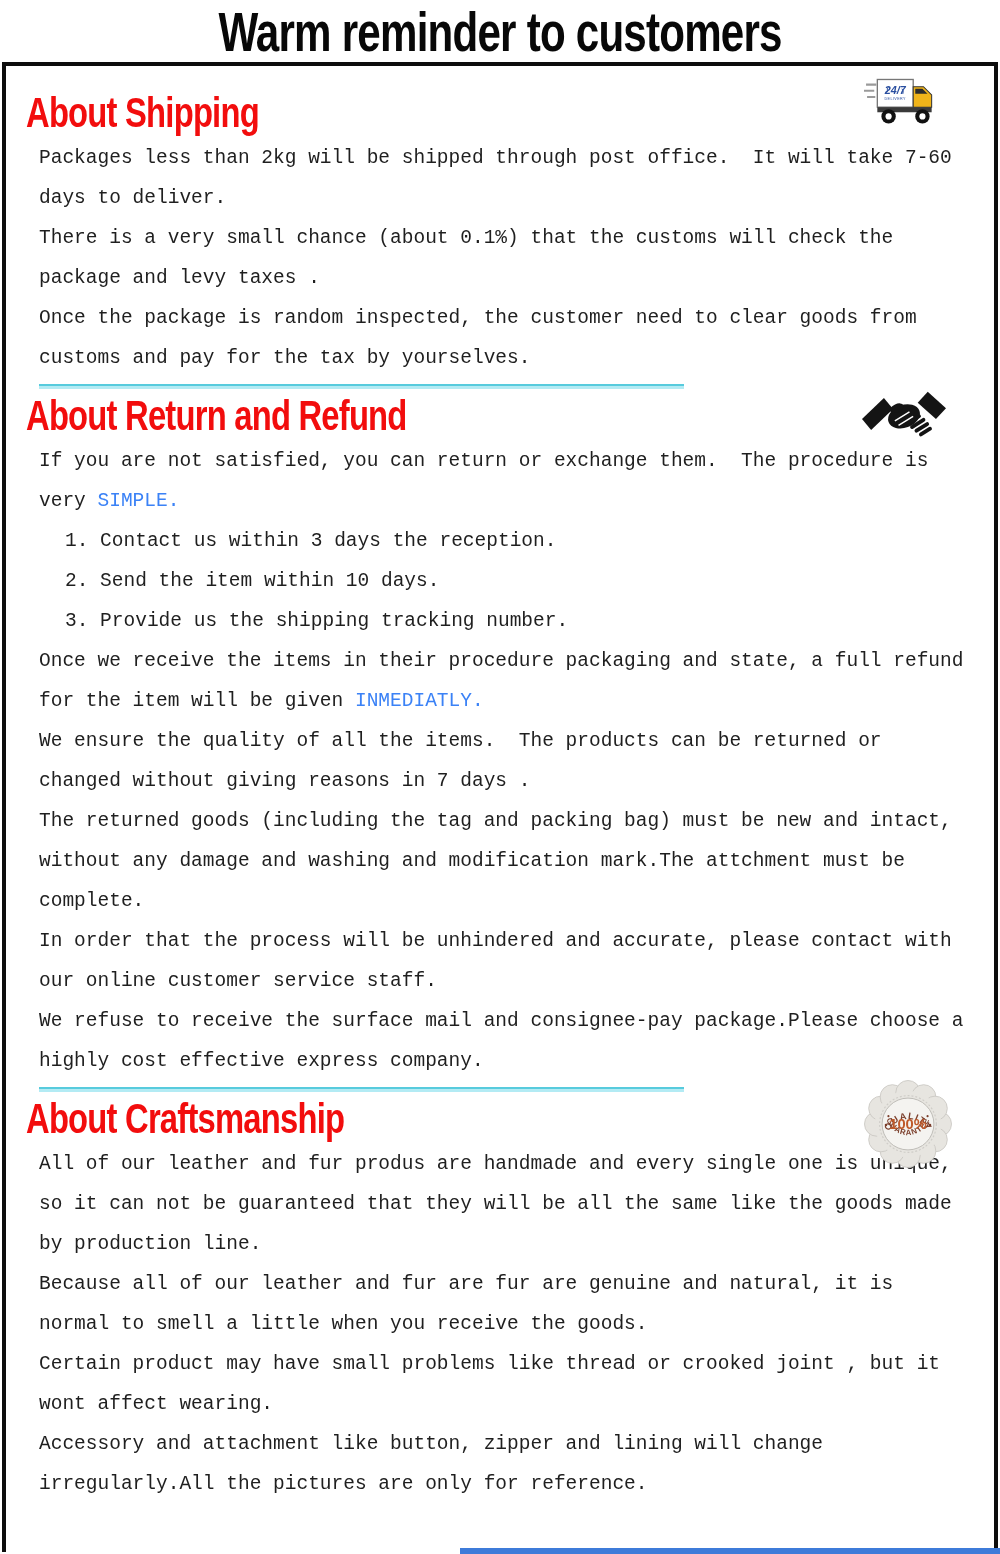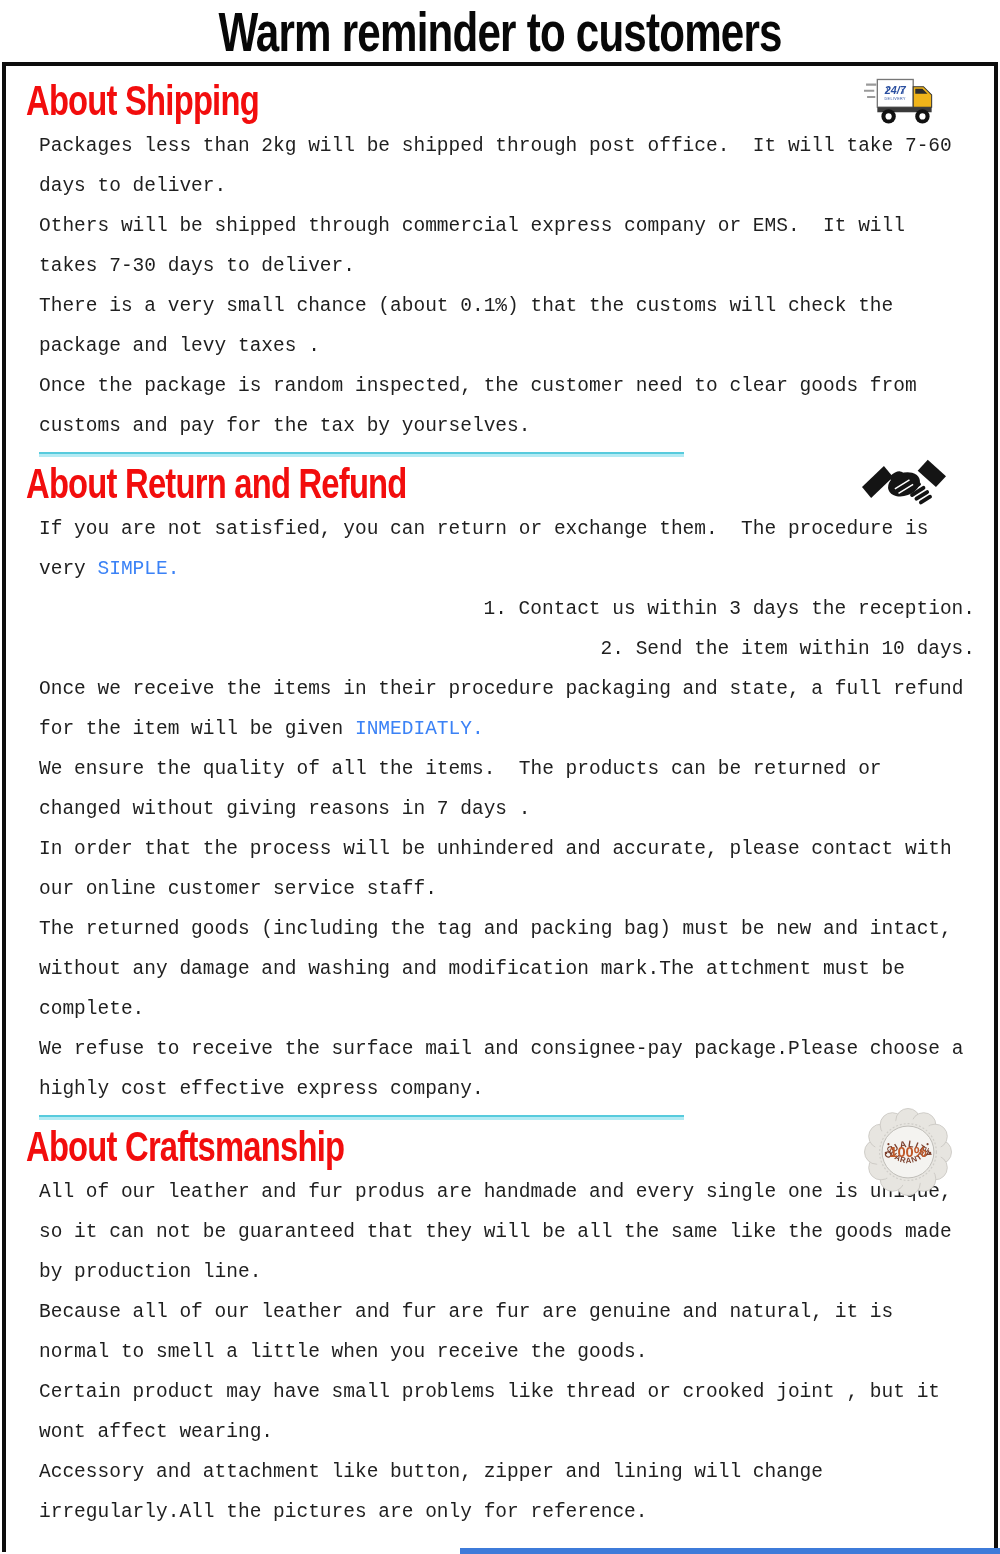--- a/index.html
+++ b/index.html
@@ -11,35 +11,35 @@
   .page-title{
     text-align:center;height:62px;line-height:60px;
     font-family:"Liberation Sans","DejaVu Sans",sans-serif;
     font-weight:800;font-size:54px;color:#080808;white-space:nowrap;
   }
   .page-title .squeeze{display:inline-block;transform:scale(.78,1.04);transform-origin:center top;letter-spacing:-1px;}
   .frame{
     margin:0 2px;border:4px solid #0d0d0d;border-bottom:none;
     min-height:1486px;position:relative;background:#fff;
   }
-  .heading-row{position:relative;padding:12px 0 0 20px;}
+  .heading-row{position:relative;padding:24px 0 0 20px;}
   .heading-row.h2{padding-top:4px;}
   .section-heading{
     font-family:"Liberation Sans","DejaVu Sans",sans-serif;
     font-weight:800;font-size:42px;line-height:46px;color:#f20d0d;
     display:inline-block;transform:scaleX(.78);transform-origin:left center;
     white-space:nowrap;letter-spacing:-1px;
   }
   .icon-slot{position:absolute;}
   .truck-slot{top:8px;right:48px;}
   .hands-slot{top:-2px;right:48px;}
   .badge-slot{top:-12px;right:42px;}
   .paras{padding:2px 19px 0 33px;font-size:19.5px;line-height:40px;color:#1f1f1f;}
   .para{margin:0;white-space:pre-wrap;}
-  .para.indent{padding-left:26px;text-align:right;}
+  .para.indent{padding-left:26px;}
   .red-text{color:#3b82f6;}
   .divider{
     width:645px;height:3px;margin:6px 0 0 33px;
     background:#b3ebf4;border-top:2px solid #57cbdd;
   }
   .bottom-bar{
     position:absolute;left:460px;right:0;bottom:0;height:6px;
     background:#3e7bd9;z-index:9;
   }
 </style>
@@ -66,21 +66,20 @@
         <rect x="13" y="32" width="53" height="5" fill="#3a3a3a"></rect>
         <circle cx="24" cy="41" r="7" fill="#111"></circle>
           <circle cx="24" cy="41" r="3" fill="#fff"></circle>
         <circle cx="57" cy="41" r="7" fill="#111"></circle>
           <circle cx="57" cy="41" r="3" fill="#fff"></circle>
       </svg>
     </span>
   </div>
   <div class="paras">
       <p class="para"><span>Packages less than 2kg will be shipped through post office.  It will take 7-60 days to deliver.</span></p>
-      <p class="para"><span>Others will be shipped through commercial express company or EMS.  It will takes 7-30 days to deliver.</span></p>
       <p class="para"><span>There is a very small chance (about 0.1%) that the customs will check the package and levy taxes .</span></p>
       <p class="para"><span>Once the package is random inspected, the customer need to clear goods from customs and pay for the tax by yourselves.</span></p>
     </div>
 
   <div class="divider"></div>
 
   <div class="heading-row h2">
     <span class="section-heading">About Return and Refund</span>
     <span class="icon-slot hands-slot">
       <svg width="84" height="66" viewBox="0 0 92 66">
@@ -97,24 +96,25 @@
           </g>
         </g>
         <path d="M36 34 L52 24 M40 39 L56 29" stroke="#ffffff" stroke-width="1.6" fill="none"></path>
       </svg>
     </span>
   </div>
   <div class="paras">
       <p class="para"><span>If you are not satisfied, you can return or exchange them.  The procedure is very </span><span class="red-text">SIMPLE.</span></p>
       <p class="para indent"><span>1. Contact us within 3 days the reception.</span></p>
       <p class="para indent"><span>2. Send the item within 10 days.</span></p>
+      <p class="para indent"><span>3. Provide us the shipping tracking number.</span></p>
       <p class="para"><span>Once we receive the items in their procedure packaging and state, a full refund for the item will be given </span><span class="red-text">INMEDIATLY.</span></p>
       <p class="para"><span>We ensure the quality of all the items.  The products can be returned or changed without giving reasons in 7 days .</span></p>
+      <p class="para"><span>The returned goods (including the tag and packing bag) must be new and intact, without any damage and washing and modification mark.The attchment must be complete.</span></p>
       <p class="para"><span>In order that the process will be unhindered and accurate, please contact with our online customer service staff.</span></p>
-      <p class="para"><span>The returned goods (including the tag and packing bag) must be new and intact, without any damage and washing and modification mark.The attchment must be complete.</span></p>
       <p class="para"><span>We refuse to receive the surface mail and consignee-pay package.Please choose a highly cost effective express company.</span></p>
     </div>
 
   <div class="divider"></div>
 
   <div class="heading-row h2">
     <span class="section-heading">About Craftsmanship</span>
     <span class="icon-slot badge-slot">
       <svg width="88" height="88" viewBox="0 0 90 90">
         <g fill="#e7e5e0" stroke="#c6c4bf" stroke-width="0.8">

